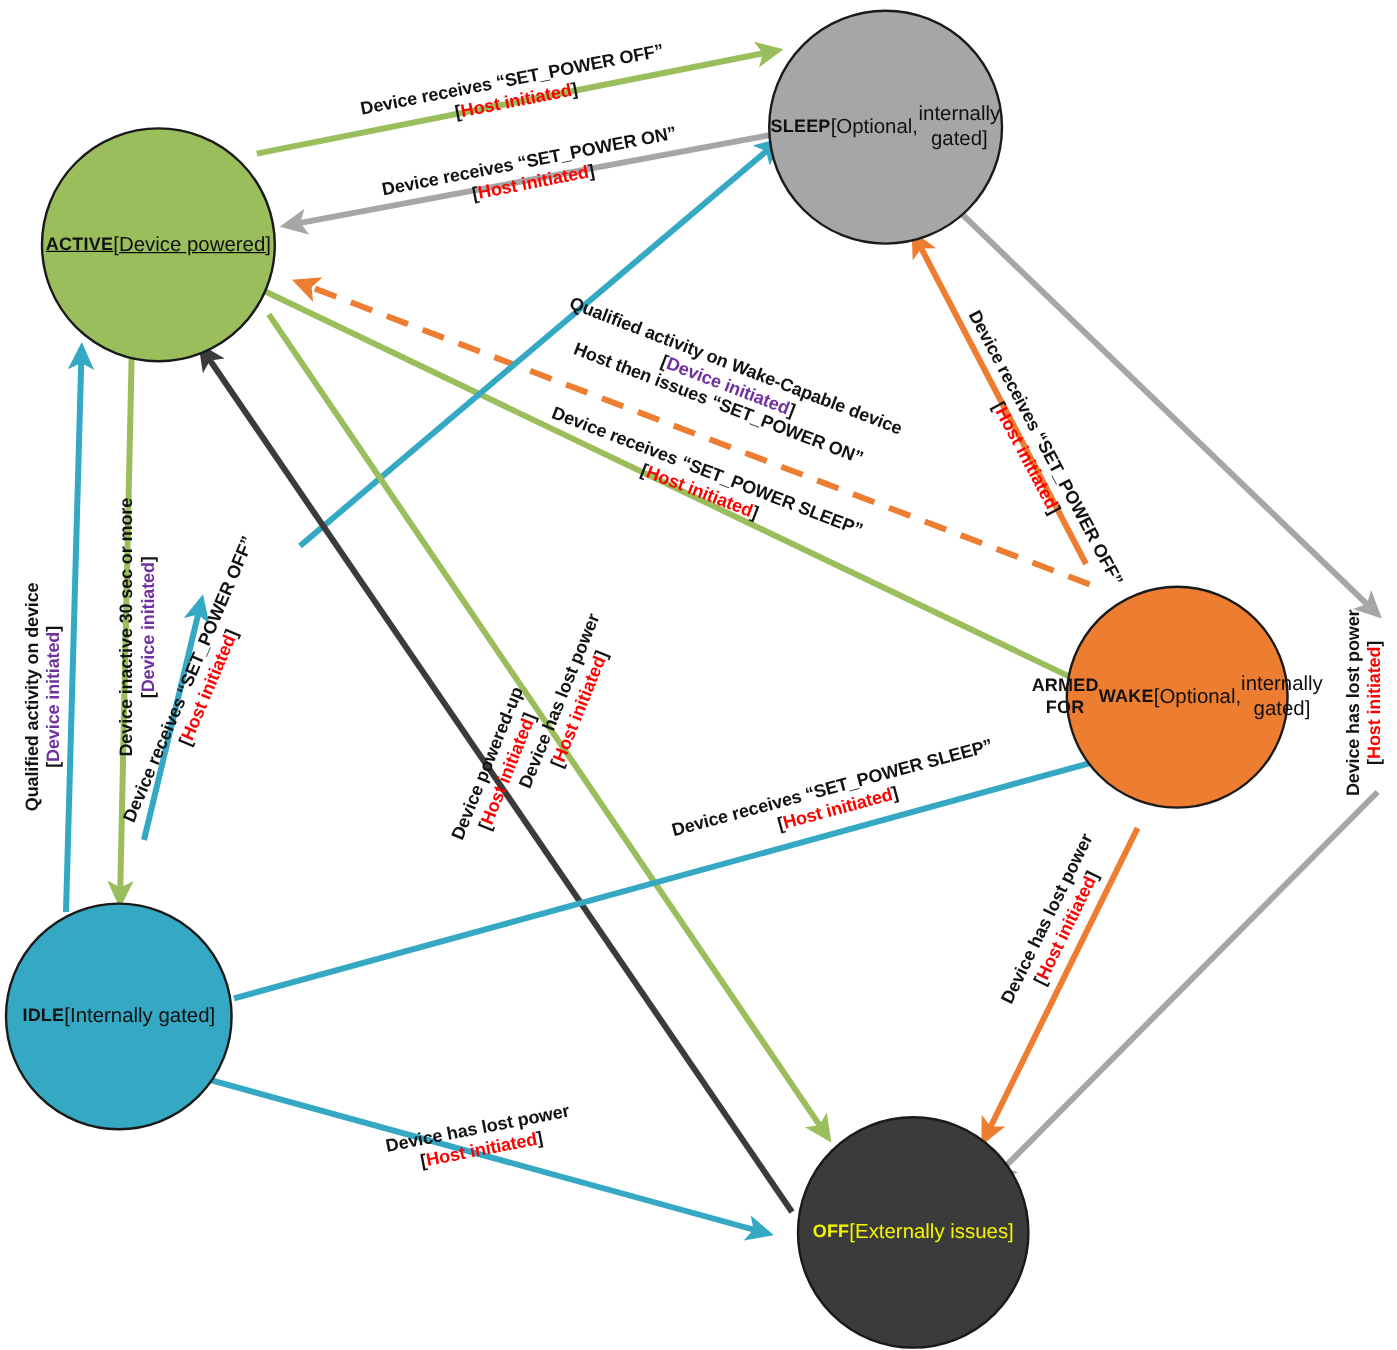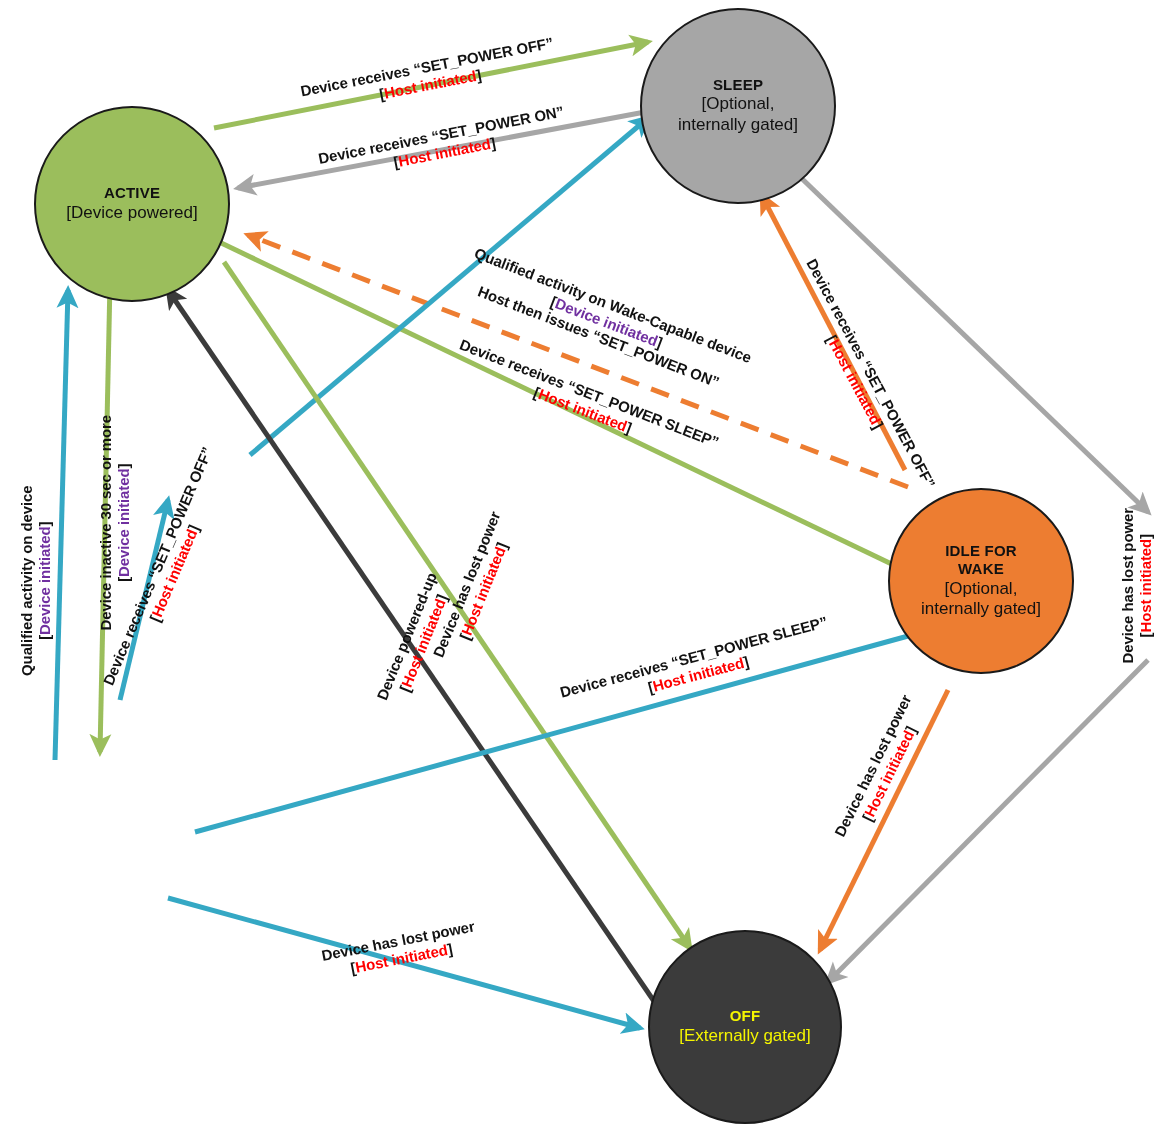--- a/index.html
+++ b/index.html
@@ -23,21 +23,20 @@
     top: 0;
     width: 1164px;
     height: 1125px;
   }
   .node {
     position: absolute;
     border-radius: 50%;
     border: 2px solid #1a1a1a;
     box-sizing: border-box;
     display: flex;
-    flex-direction: column;
     align-items: center;
     justify-content: center;
     text-align: center;
     line-height: 1.22;
   }
   .node .node-title {
     font-weight: bold;
     font-size: 15px;
     color: #111111;
     letter-spacing: 0.2px;
@@ -120,42 +119,46 @@
     <line x1="168" y1="898" x2="640" y2="1028" stroke="#35A8C4" stroke-width="5" marker-end="url(#ah-blue)"></line>
 
     <line x1="905" y1="470" x2="762" y2="196" stroke="#ED7D31" stroke-width="5" marker-end="url(#ah-orange)"></line>
 
     <line x1="795" y1="172" x2="1148" y2="512" stroke="#A6A6A6" stroke-width="5" marker-end="url(#ah-gray)"></line>
     <line x1="1148" y1="660" x2="828" y2="982" stroke="#A6A6A6" stroke-width="5" marker-end="url(#ah-gray)"></line>
 
     <line x1="948" y1="690" x2="820" y2="950" stroke="#ED7D31" stroke-width="5" marker-end="url(#ah-orange)"></line>
   </svg>
 
-  <div class="node" style="left:34px; top:106px; width:196px; height:196px; background:#9BBE5C;">
+  <div class="node" style="left:34px; top:106px; width:196px; height:196px; background:#9BBE5C;text-decoration:underline;">
     <div class="node-title">ACTIVE</div>
     <div class="node-sub">[Device powered]</div>
   </div>
 
   <div class="node" style="left:640px; top:8px; width:196px; height:196px; background:#A6A6A6;">
     <div class="node-title">SLEEP</div>
     <div class="node-sub">[Optional,</div>
     <div class="node-sub">internally gated]</div>
   </div>
 
   <div class="node" style="left:888px; top:488px; width:186px; height:186px; background:#ED7D31;">
-    <div class="node-title">IDLE FOR</div>
+    <div class="node-title">ARMED FOR</div>
     <div class="node-title">WAKE</div>
     <div class="node-sub">[Optional,</div>
     <div class="node-sub">internally gated]</div>
   </div>
 
-
-  <div class="node off" style="left:648px; top:930px; width:194px; height:194px; background:#3B3B3B;">
+  <div class="node" style="left:4px; top:752px; width:190px; height:190px; background:#35A8C4;">
+    <div class="node-title">IDLE</div>
+    <div class="node-sub">[Internally gated]</div>
+  </div>
+
+  <div class="node off" style="left:664px; top:930px; width:194px; height:194px; background:#3B3B3B;">
     <div class="node-title">OFF</div>
-    <div class="node-sub">[Externally gated]</div>
+    <div class="node-sub">[Externally issues]</div>
   </div>
 
   <div class="edge-label" style="left:300px; top:58px; transform:rotate(-11deg);">
     <span>Device receives “SET_POWER OFF”</span>
     <span class="l2"><span>[</span><span class="host">Host initiated</span><span>]</span></span>
   </div>
 
   <div class="edge-label" style="left:318px; top:126px; transform:rotate(-11deg);">
     <span>Device receives “SET_POWER ON”</span>
     <span class="l2"><span>[</span><span class="host">Host initiated</span><span>]</span></span>

